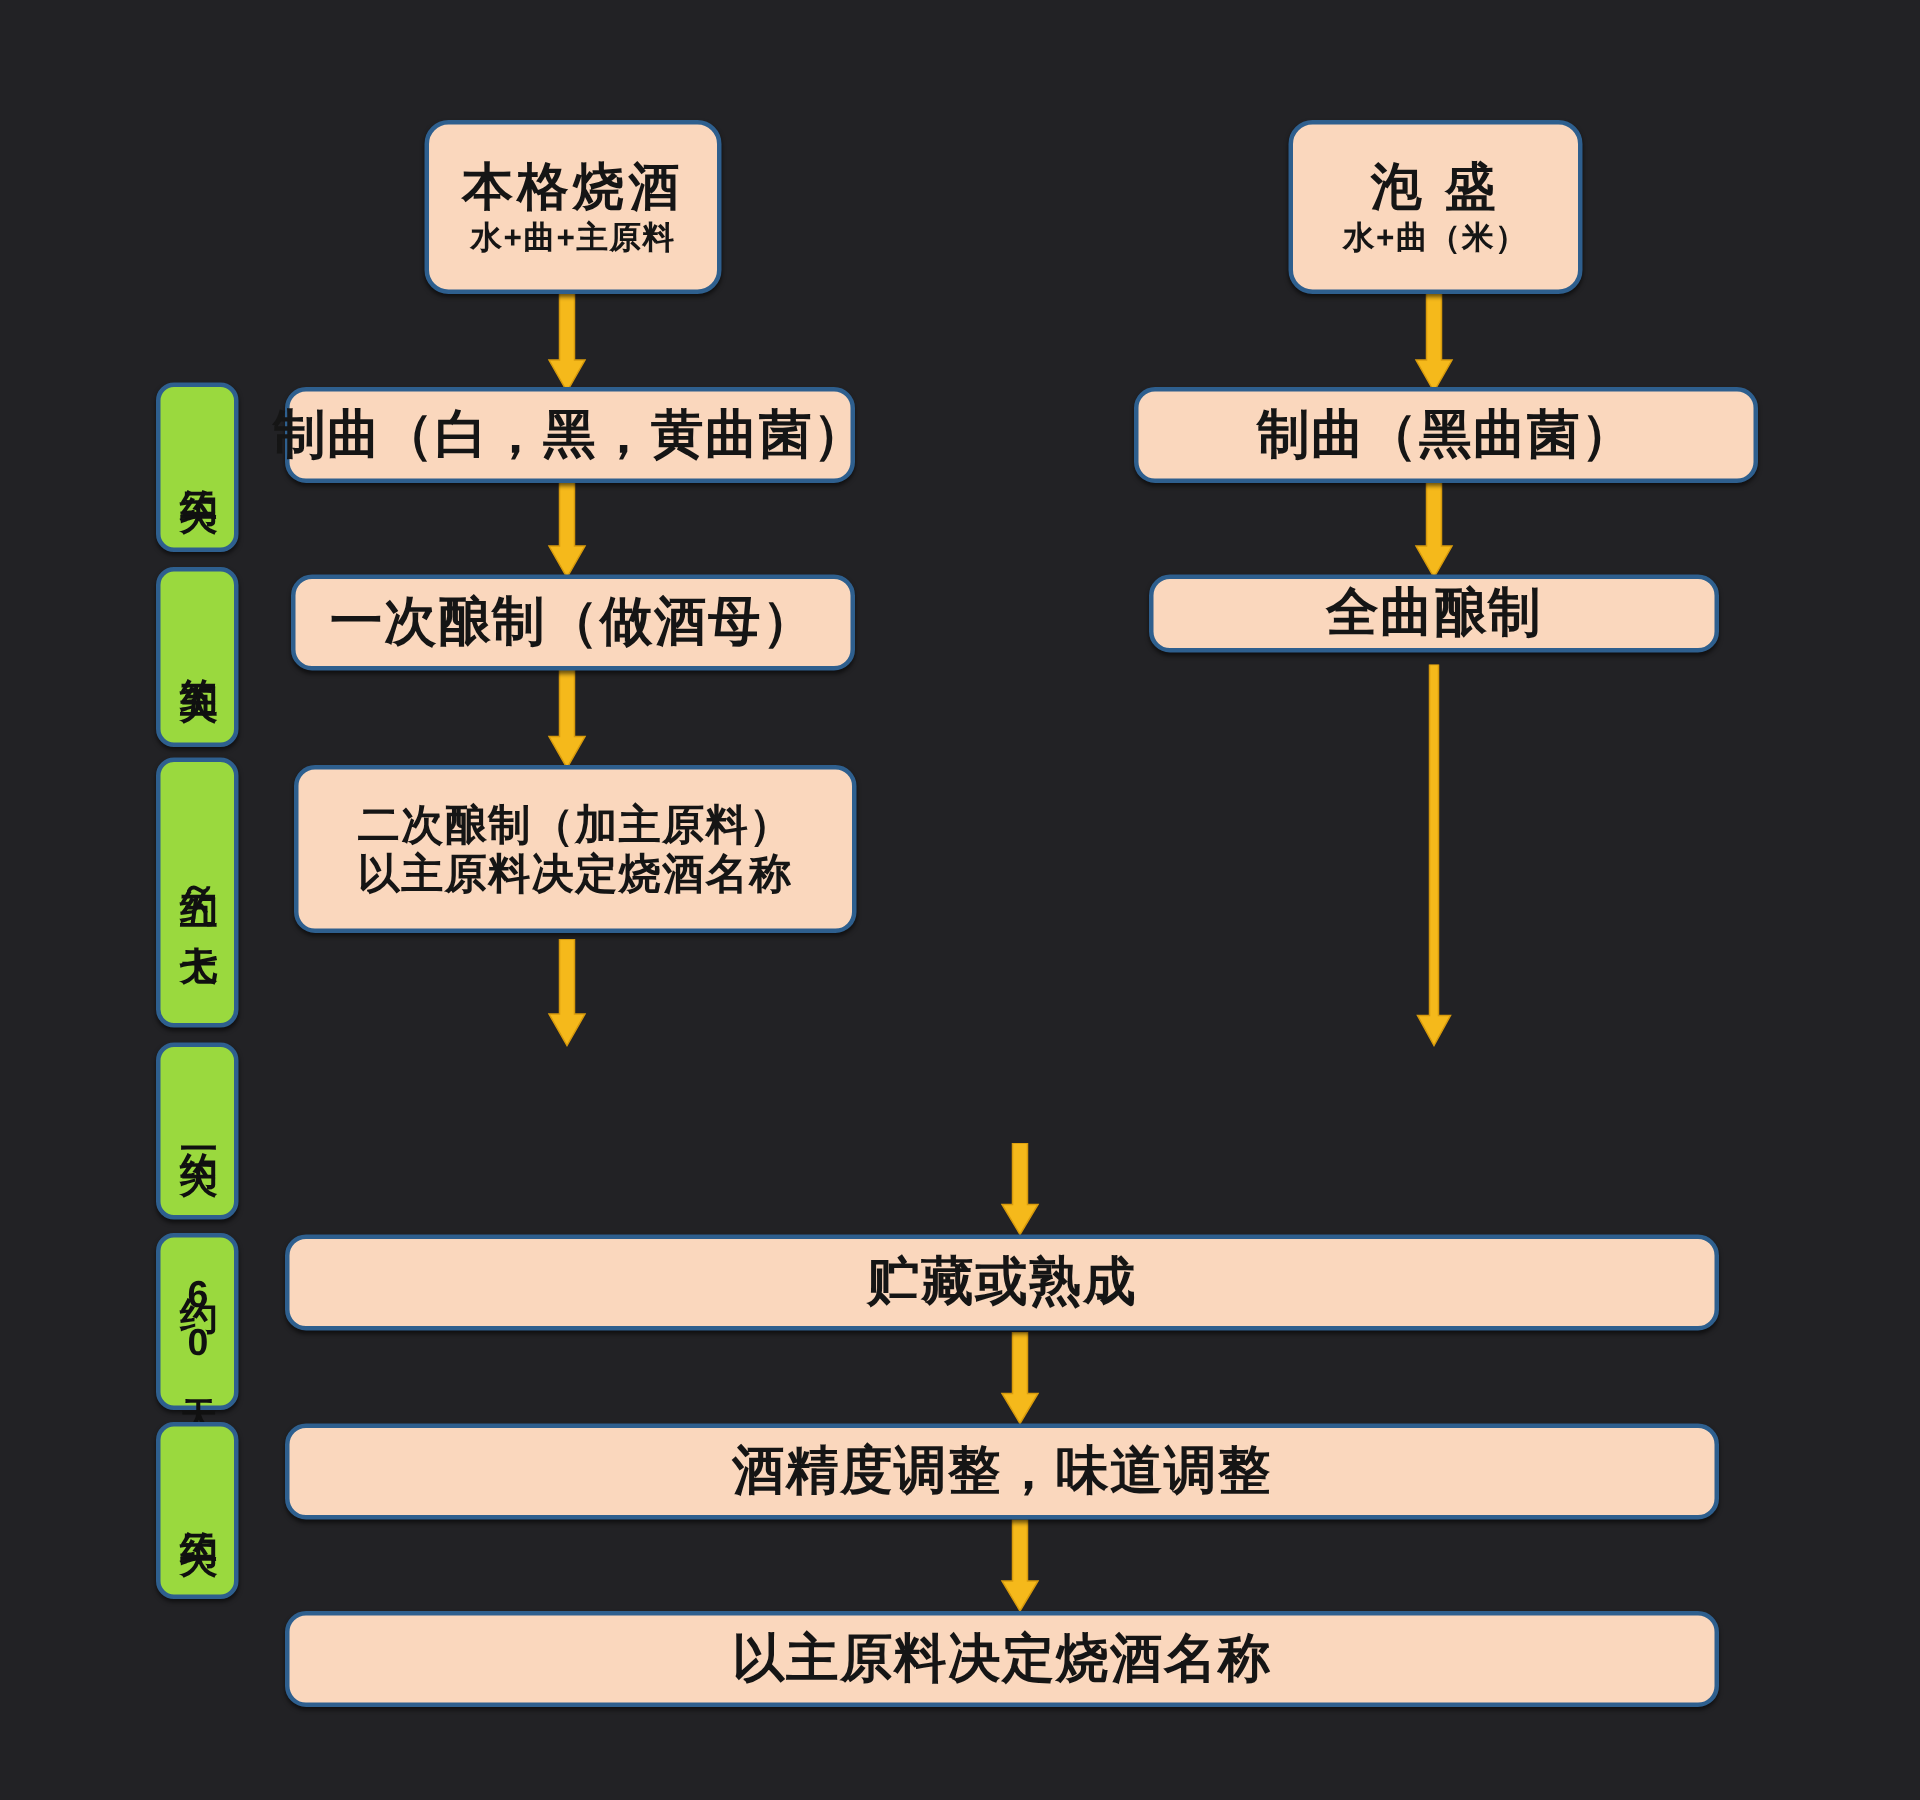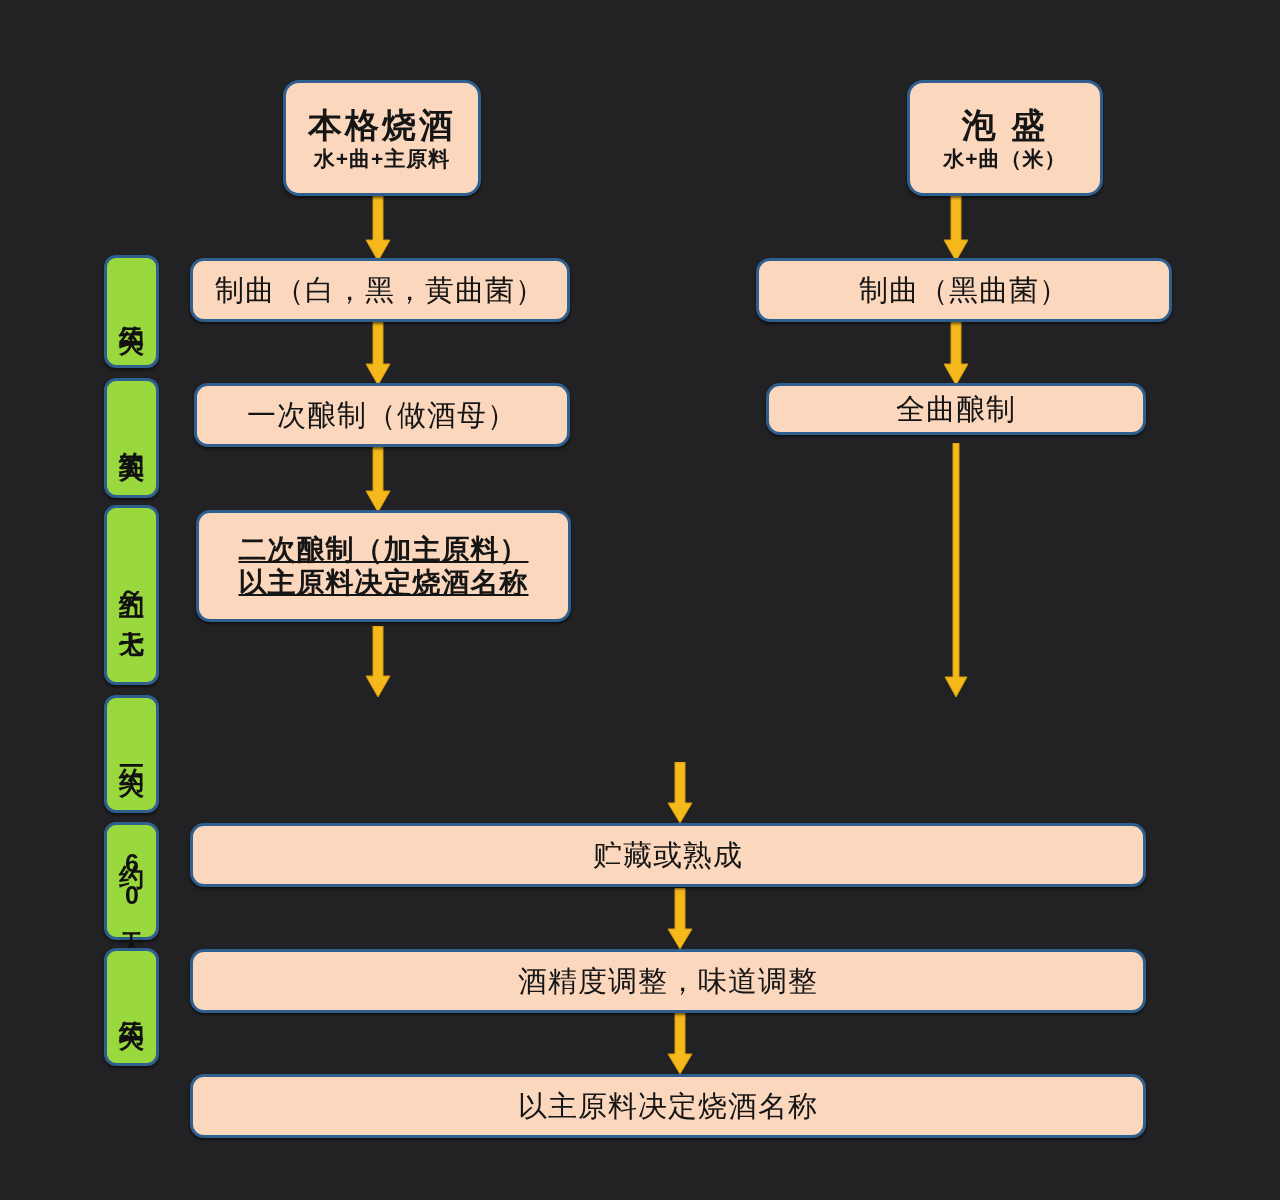--- a/index.html
+++ b/index.html
@@ -53,22 +53,22 @@
     font-weight: 700;
     letter-spacing: 3px;
     margin-bottom: 2px;
   }
   .node.start .sub {
     font-size: 21px;
     font-weight: 700;
     letter-spacing: 1px;
   }
   .node .main {
-    font-size: 29px;
-    font-weight: 400;
+    font-size: 35px;
+    font-weight: 700;
   }
   .node .main2 {
     font-size: 28px;
     font-weight: 700;
   }
 
   
   .duration {
     position: absolute;
     box-sizing: border-box;
@@ -166,26 +166,26 @@
   </div>
 
   <div class="node" style="left:190px; top:258px; width:380px; height:64px;">
     <span class="line main">制曲（白，黑，黄曲菌）</span>
   </div>
 
   <div class="node" style="left:194px; top:383px; width:376px; height:64px;">
     <span class="line main">一次酿制（做酒母）</span>
   </div>
 
-  <div class="node" style="left:196px; top:510px; width:375px; height:112px;text-decoration:underline;">
+  <div class="node" style="left:196px; top:510px; width:375px; height:112px;">
     <span class="line main2">二次酿制（加主原料）</span>
     <span class="line main2">以主原料决定烧酒名称</span>
   </div>
 
-  <div class="node start" style="left:859px; top:80px; width:196px; height:116px;margin-left:48px;">
+  <div class="node start" style="left:859px; top:80px; width:196px; height:116px;">
     <span class="line big">泡  盛</span>
     <span class="line sub">水+曲（米）</span>
   </div>
 
   <div class="node" style="left:756px; top:258px; width:416px; height:64px;">
     <span class="line main">制曲（黑曲菌）</span>
   </div>
 
   <div class="node" style="left:766px; top:383px; width:380px; height:52px;">
     <span class="line main">全曲酿制</span>

